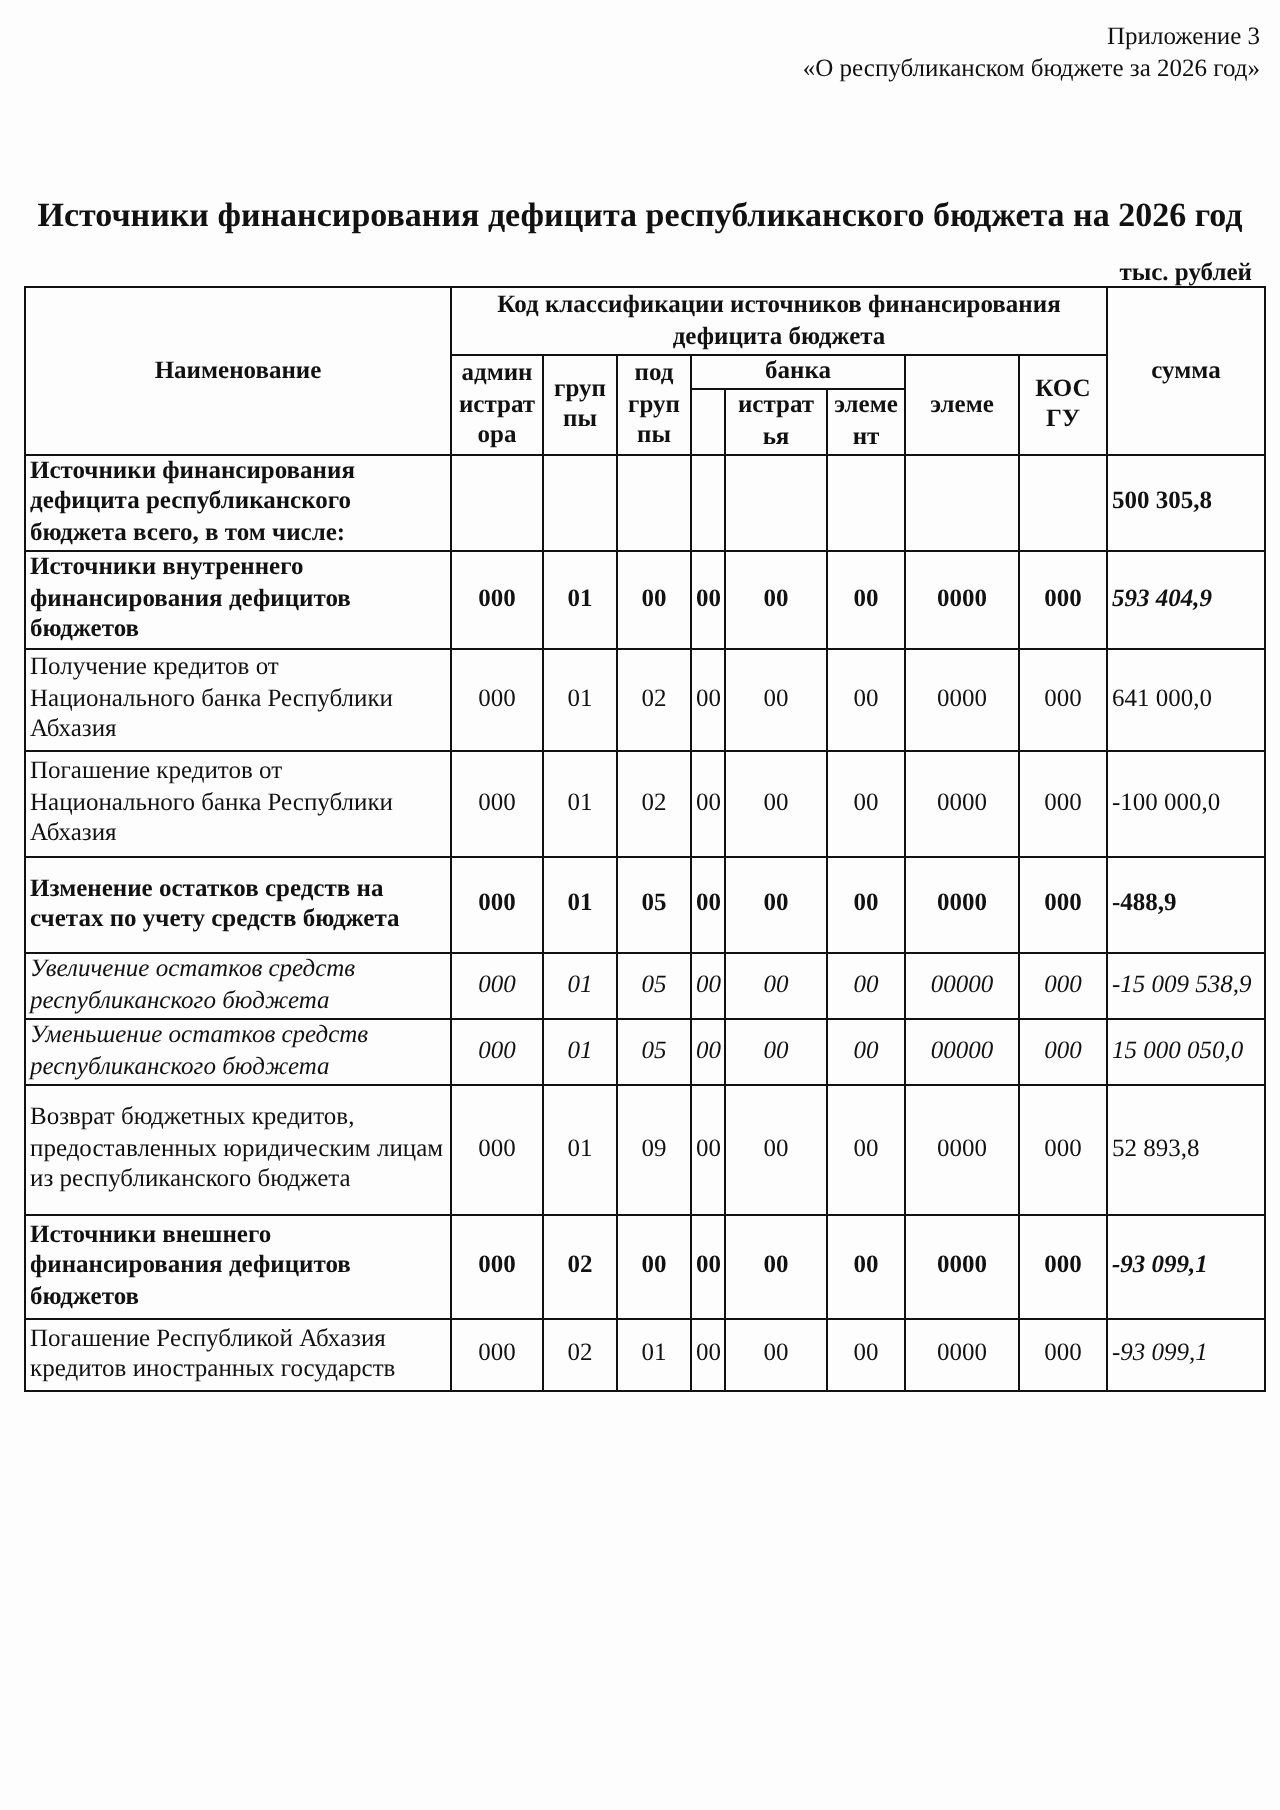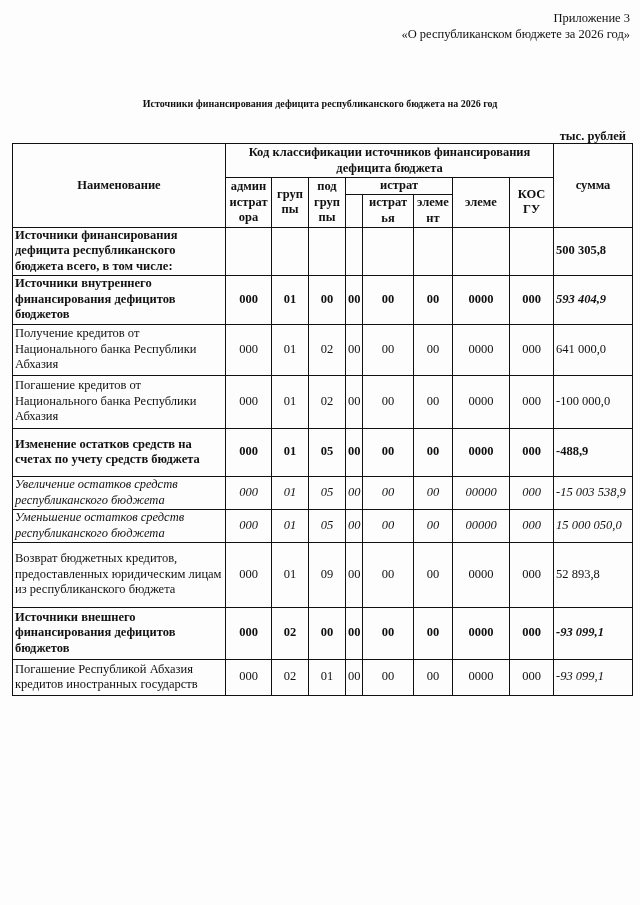--- a/index.html
+++ b/index.html
@@ -6,21 +6,21 @@
     body {
       width: 640px; height: 905px; background: #fdfdfd; position: relative; overflow: hidden;
       font-family: "Liberation Serif", serif; color: #111;
     }
     .appendix {
       position: absolute; right: 10px; top: 10px; text-align: right;
       font-size: 12.5px; line-height: 16px;
     }
     .doc-title {
       position: absolute; left: 0; width: 640px; top: 98px; text-align: center;
-      font-weight: bold; font-size: 10px;
+      font-weight: bold; font-size: 17px;
     }
     .units {
       position: absolute; right: 14px; top: 129px; font-weight: bold; font-size: 12.5px;
     }
     table.fin {
       position: absolute; left: 12px; top: 143px; width: 620px;
       border-collapse: collapse; table-layout: fixed;
       font-size: 12.5px; line-height: 15.5px;
     }
     table.fin td, table.fin th {
@@ -62,21 +62,21 @@
   <thead>
     <tr style="height:34px">
       <th rowspan="3">Наименование</th>
       <th colspan="8">Код классификации источников финансирования дефицита бюджета</th>
       <th rowspan="3">сумма</th>
     </tr>
     <tr style="height:14px">
       <th rowspan="2">админ истрат ора</th>
       <th rowspan="2">груп пы</th>
       <th rowspan="2">под груп пы</th>
-      <th colspan="3">истрат</th>
+      <th colspan="3">банка</th>
       <th rowspan="2">элеме</th>
       <th rowspan="2">КОС ГУ</th>
     </tr>
     <tr style="height:33px">
       <th></th>
       <th>истрат ья</th>
       <th>элеме нт</th>
     </tr>
   </thead>
   <tbody id="tbody">
@@ -143,21 +143,21 @@
       <tr class="ital" style="height: 33px;">
         <td class="nm">Увеличение остатков  средств республиканского бюджета</td>
         <td class="cd">000</td>
         <td class="cd">01</td>
         <td class="cd">05</td>
         <td class="cd">00</td>
         <td class="cd">00</td>
         <td class="cd">00</td>
         <td class="cd">00000</td>
         <td class="cd">000</td>
-        <td class="sm">-15 003 538,9</td>
+        <td class="sm">-15 009 538,9</td>
       </tr>
       <tr class="ital" style="height: 33px;">
         <td class="nm">Уменьшение остатков  средств республиканского бюджета</td>
         <td class="cd">000</td>
         <td class="cd">01</td>
         <td class="cd">05</td>
         <td class="cd">00</td>
         <td class="cd">00</td>
         <td class="cd">00</td>
         <td class="cd">00000</td>

